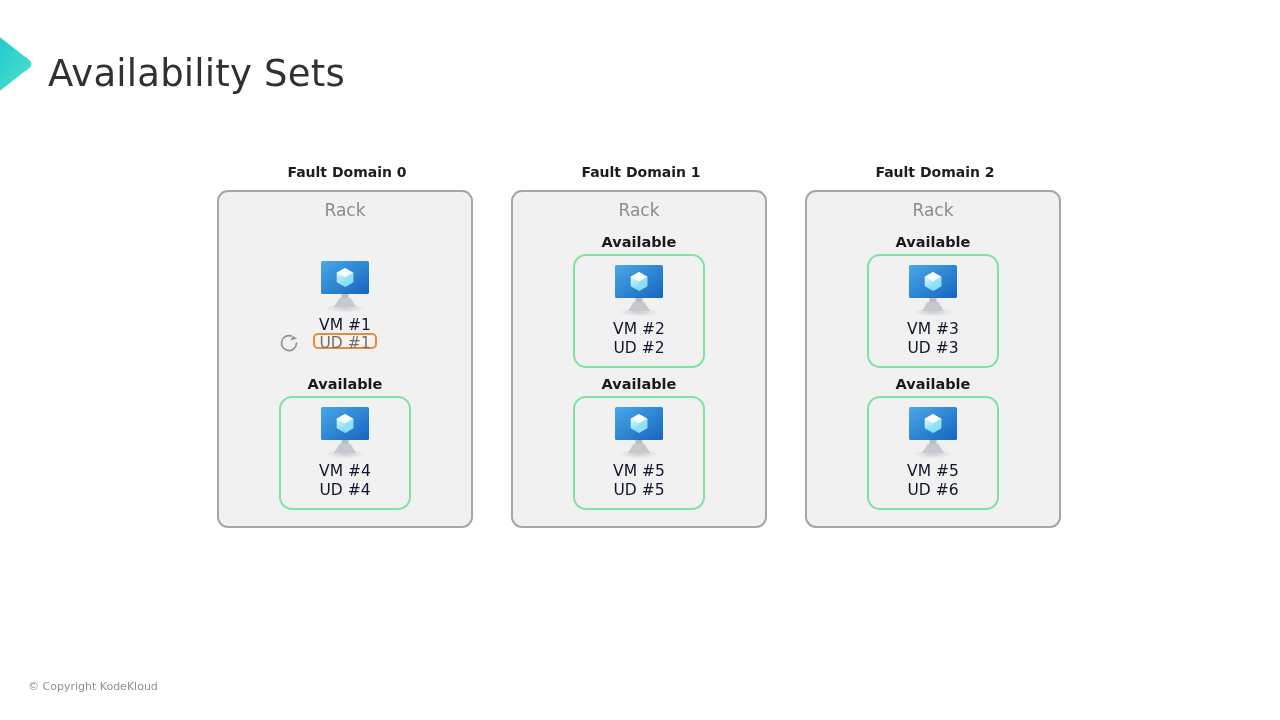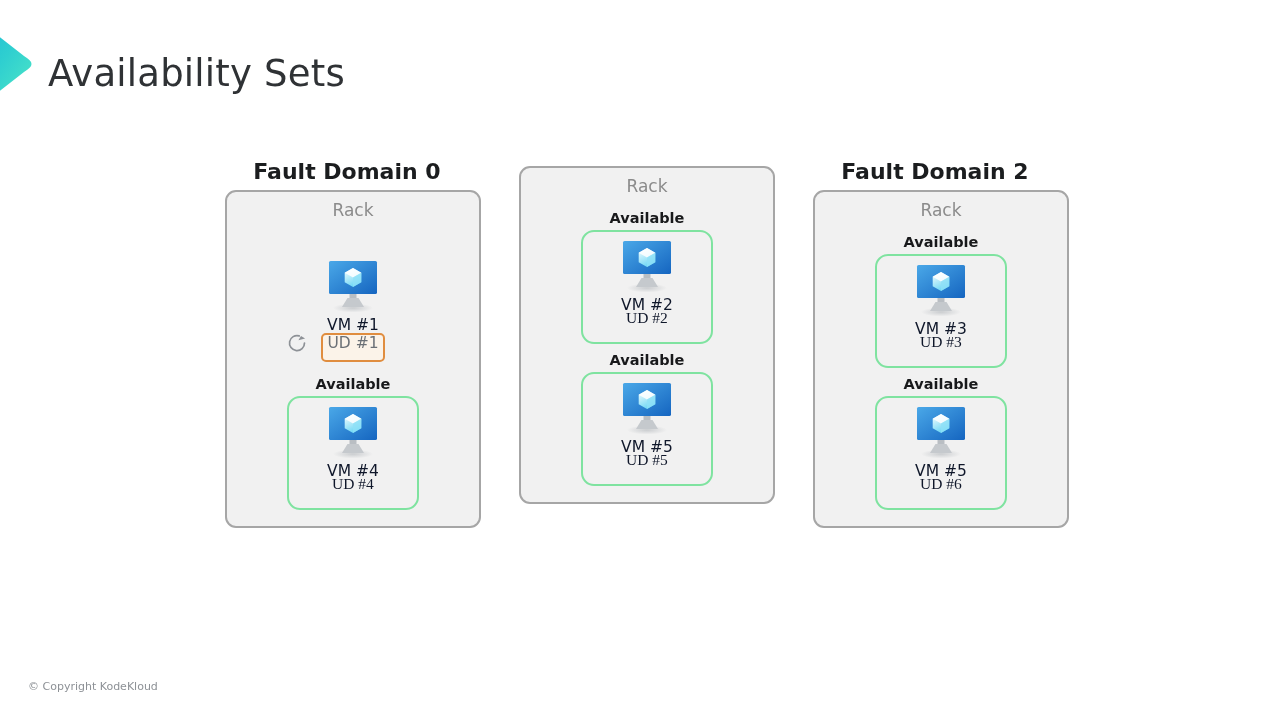--- a/index.html
+++ b/index.html
@@ -50,37 +50,36 @@
     width: 1280px;
     height: 720px;
   }
   .fd-column {
     position: absolute;
     top: 160px;
     width: 260px;
   }
   .fd-title {
     text-align: center;
-    font-size: 22px;
+    font-size: 14px;
     font-weight: 700;
     color: #1b1d1f;
     line-height: 24px;
     height: 24px;
     white-space: nowrap;
   }
   .rack-panel {
     position: relative;
     margin-top: 6px;
     width: 256px;
     height: 338px;
     box-sizing: border-box;
     border: 2px solid #a6a6a6;
     border-radius: 11px;
     background: #f1f1f1;
-    margin-left: 8px;
   }
   .rack-label {
     position: absolute;
     top: 8px;
     left: 0;
     width: 100%;
     text-align: center;
     font-size: 17px;
     font-weight: 400;
     color: #8b8b8b;
@@ -138,33 +137,33 @@
     position: absolute;
     left: 0;
     width: 100%;
     text-align: center;
     font-size: 15.5px;
     color: #0f172a;
     line-height: 19px;
     white-space: nowrap;
   }
   .vm-caption.line1 { top: 76px; }
-  .vm-caption.line2 { top: 88px; font-family: Liberation Serif, serif; }
+  .vm-caption.line2 { top: 95px; }
 
   
   .vm-node.no-frame .vm-caption.line1 { top: 72px; }
 
   
   .ud-chip {
     position: absolute;
     top: 89px;
     left: 50%;
     margin-left: -32px;
     width: 64px;
-    height: 29px;
+    height: 16px;
     box-sizing: border-box;
     border: 2px solid #e08d3f;
     border-radius: 5px;
     background: #fbf3e9;
     font-size: 15.5px;
     color: #6b7076;
     line-height: 17px;
     text-align: center;
     white-space: nowrap;
   }
@@ -285,20 +284,21 @@
         </div>
 
         <div class="vm-caption line1">VM #4</div>
         <div class="vm-caption line2">UD #4</div>
       </div>
 
     </div>
   </div>
 
   <div class="fd-column" style="left:511px;">
+    <div class="fd-title">Fault Domain 1</div>
 
     <div class="rack-panel">
       <div class="rack-label">Rack</div>
 
       <div class="vm-node slot-top">
         <div class="avail-box"></div>
         <div class="avail-legend">Available</div>
 
         <div class="vm-icon">
           <svg viewBox="0 0 56 52" width="56" height="52" aria-hidden="true">

